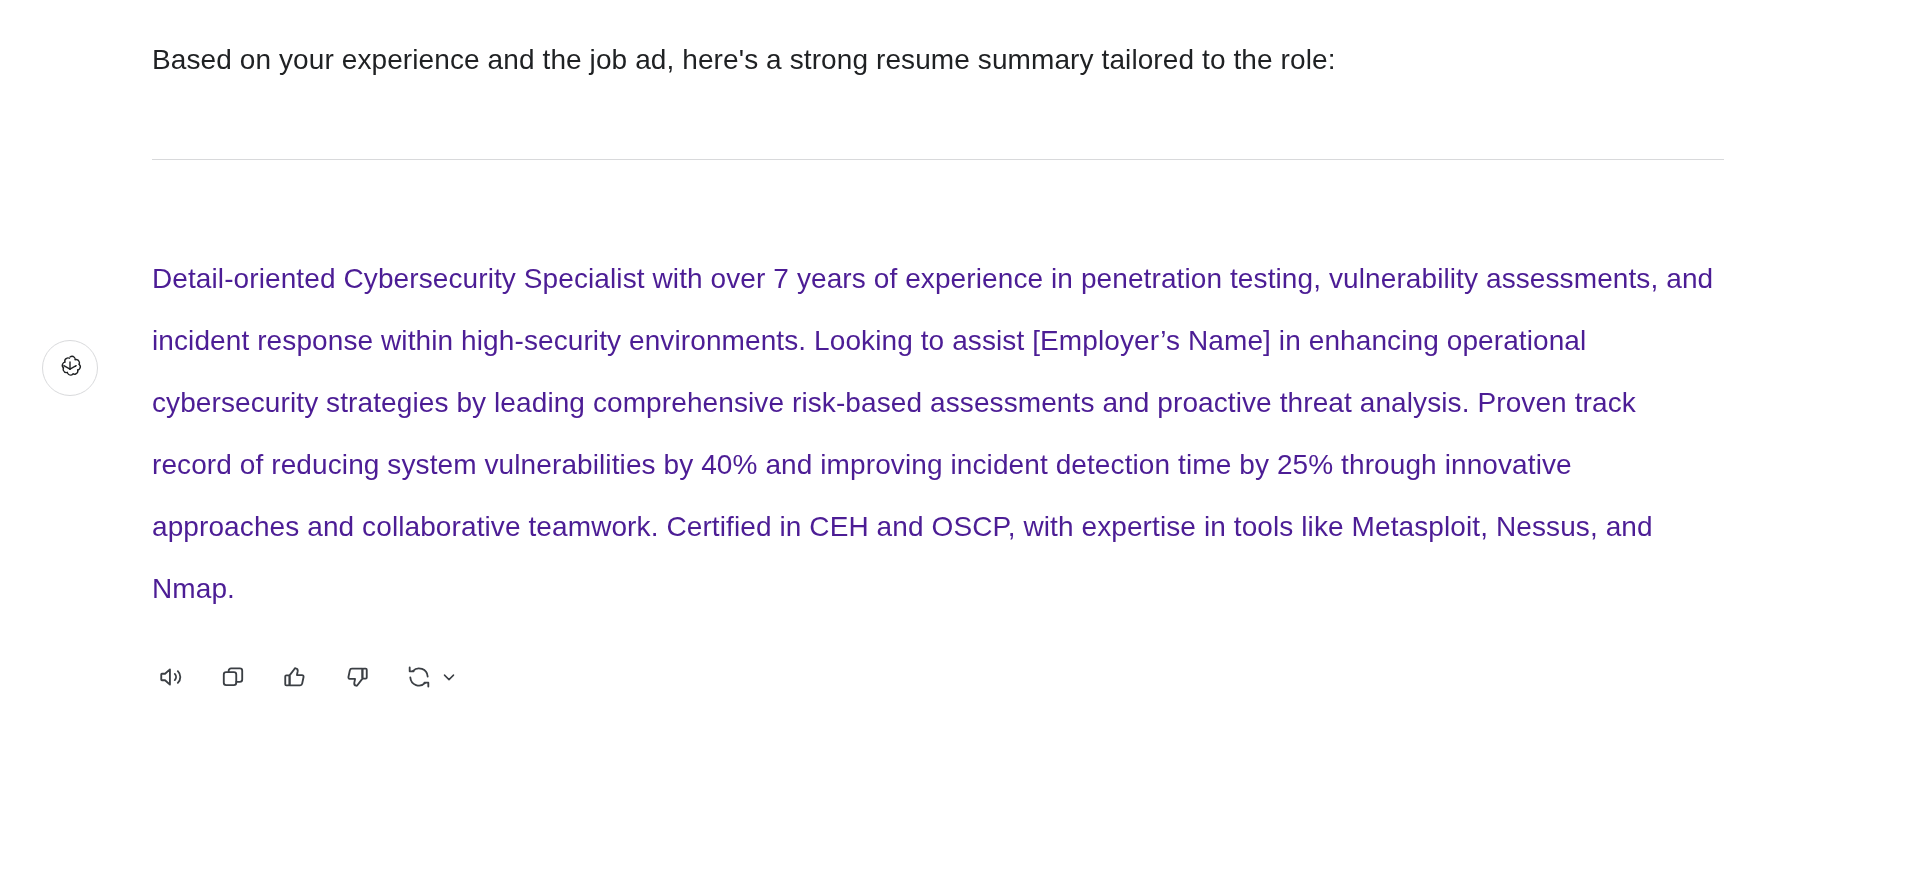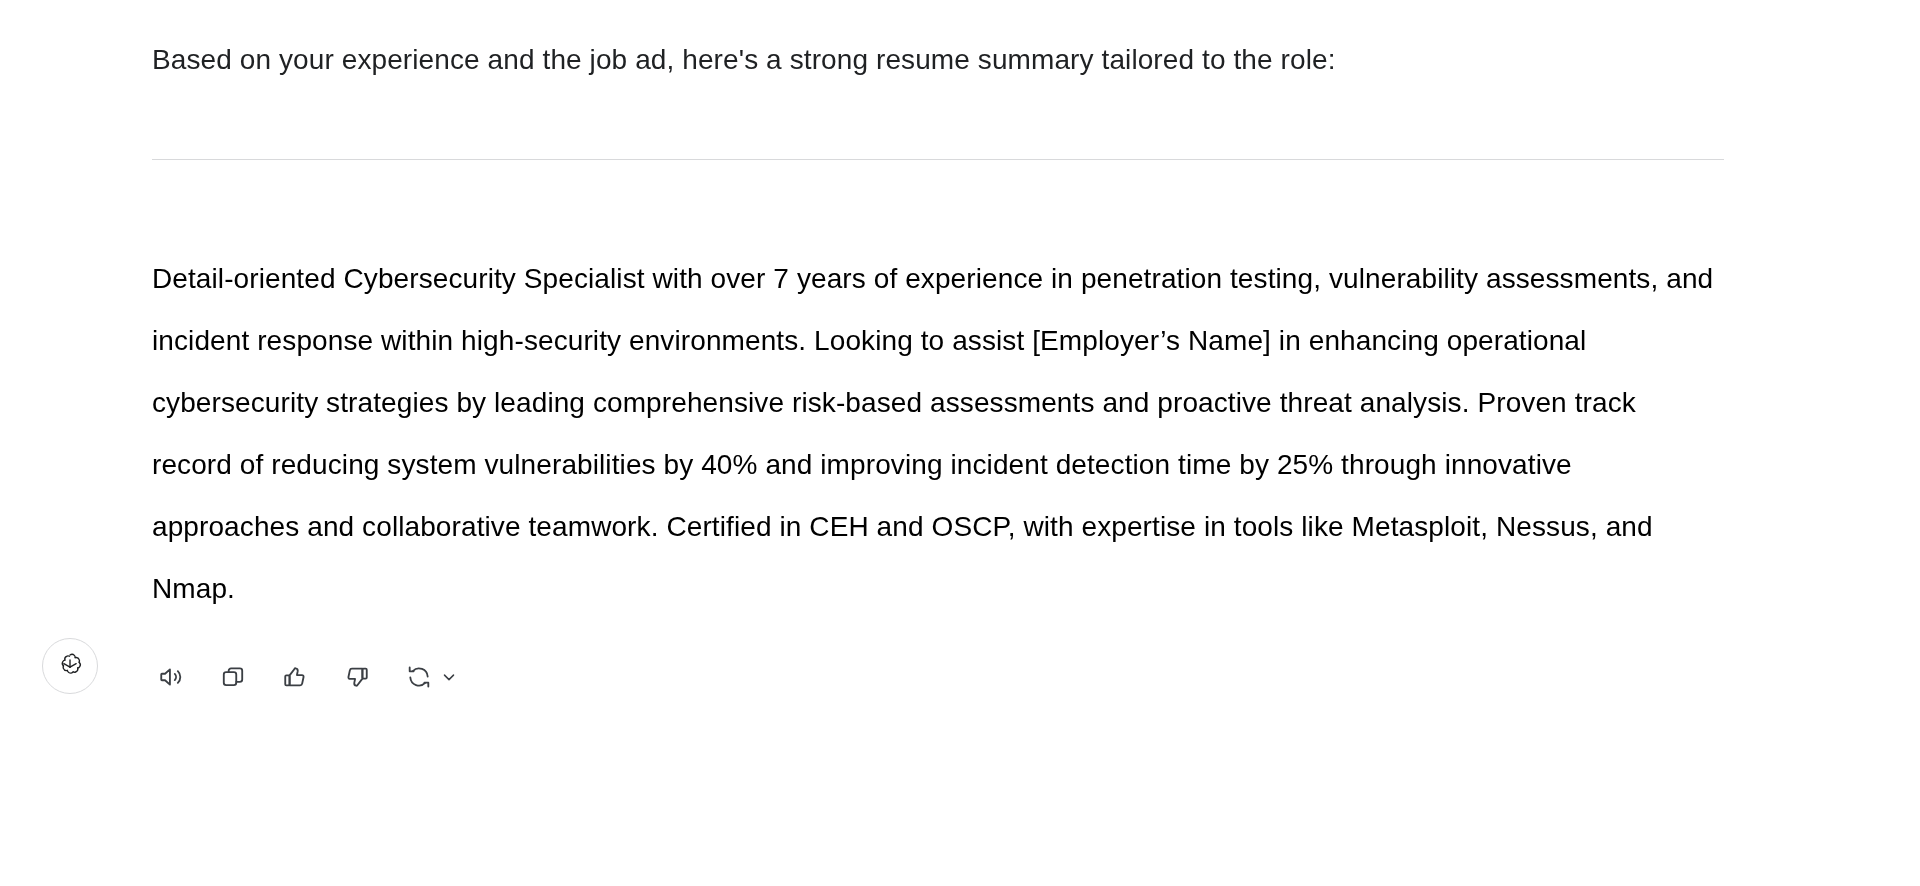--- a/index.html
+++ b/index.html
@@ -16,21 +16,21 @@
   }
 
   .conversation {
     position: relative;
     width: 1920px;
     padding: 0;
   }
 
   .message-row {
     display: flex;
-    align-items: flex-end;
+    align-items: center;
     padding: 30px 0 0 0;
   }
 
   .avatar {
     width: 54px;
     height: 54px;
     margin-left: 42px;
     margin-top: 12px;
     border: 1.5px solid #d9dadc;
     border-radius: 50%;
@@ -64,21 +64,21 @@
   }
 
   .answer-block {
     margin: 88px 0 0 24px;
     width: 1570px;
   }
 
   .answer-paragraph {
     font-size: 28px;
     line-height: 62px;
-    color: #000000;
+    color: #4c1d95;
     letter-spacing: 0.1px;
     margin: 0;
     font-weight: 400;
   }
 
   .action-bar {
     display: flex;
     align-items: center;
     gap: 28px;
     margin: 40px 0 0 26px;

